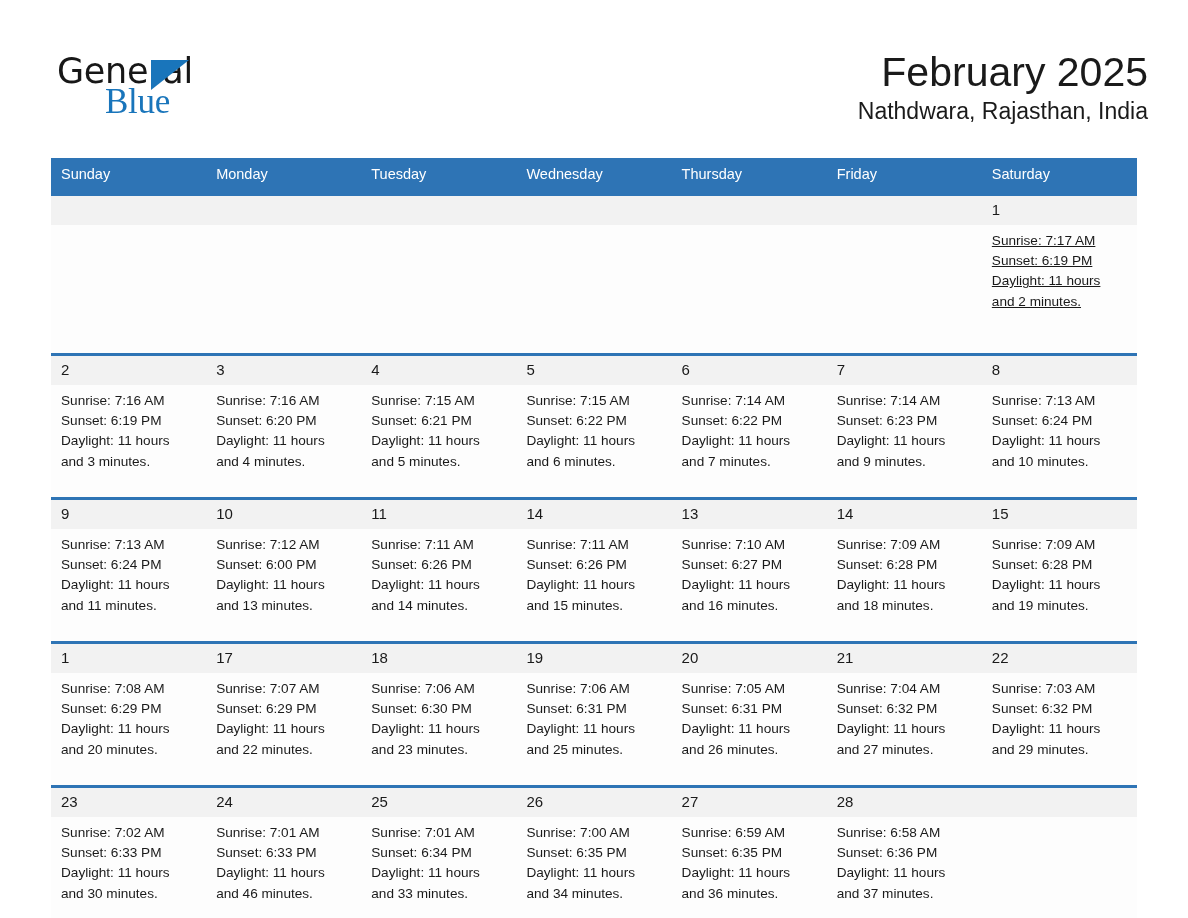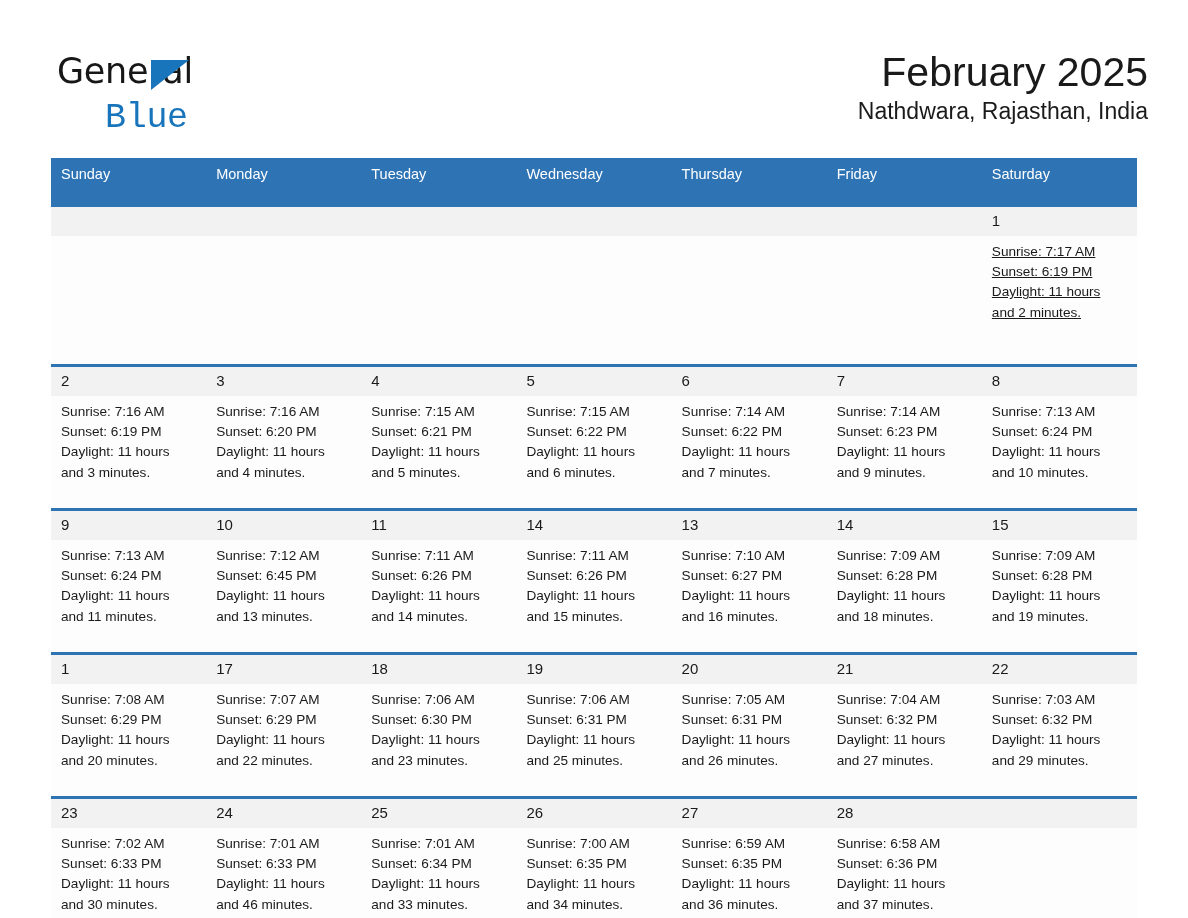--- a/index.html
+++ b/index.html
@@ -55,24 +55,23 @@
     border-left: 38px solid #1975bb;
     border-bottom: 30px solid transparent;
   }
   .logo-blue {
     position: absolute;
     left: 48px;
     top: 31px;
     font-size: 35px;
     letter-spacing: -0.3px;
     color: #1975bb;
-    font-family: Liberation Mono, monospace;
+    font-family: Liberation Serif, serif;
     font-weight: 400;
     line-height: 38px;
-    margin-top: 16px;
   }
 
   .title-block {
     position: absolute;
     right: 40px;
     top: 48px;
     text-align: right;
   }
   .cal-title {
     font-size: 41px;
@@ -101,21 +100,21 @@
     width: 1086px;
   }
   table.cal col { width: 155.14px; }
 
   thead th {
     background: #2e74b5;
     color: #ffffff;
     font-size: 14.5px;
     font-weight: 400;
     text-align: left;
-    padding: 8px 0 25px 10px;
+    padding: 8px 0 14px 10px;
     height: 16px;
     line-height: 16px;
   }
 
   tr.week-dates td {
     background: #f2f2f2;
     border-top: 3px solid #2e74b5;
     font-size: 15px;
     color: #1a1a1a;
     padding: 5px 0 6px 10px;
@@ -271,21 +270,21 @@
         </tr>
         <tr class="week-info">
           <td>
             <div class="line">Sunrise: 7:13 AM</div>
             <div class="line">Sunset: 6:24 PM</div>
             <div class="line">Daylight: 11 hours</div>
             <div class="line">and 11 minutes.</div>
           </td>
           <td>
             <div class="line">Sunrise: 7:12 AM</div>
-            <div class="line">Sunset: 6:45 PM</div>
+            <div class="line">Sunset: 6:00 PM</div>
             <div class="line">Daylight: 11 hours</div>
             <div class="line">and 13 minutes.</div>
           </td>
           <td>
             <div class="line">Sunrise: 7:11 AM</div>
             <div class="line">Sunset: 6:26 PM</div>
             <div class="line">Daylight: 11 hours</div>
             <div class="line">and 14 minutes.</div>
           </td>
           <td>

